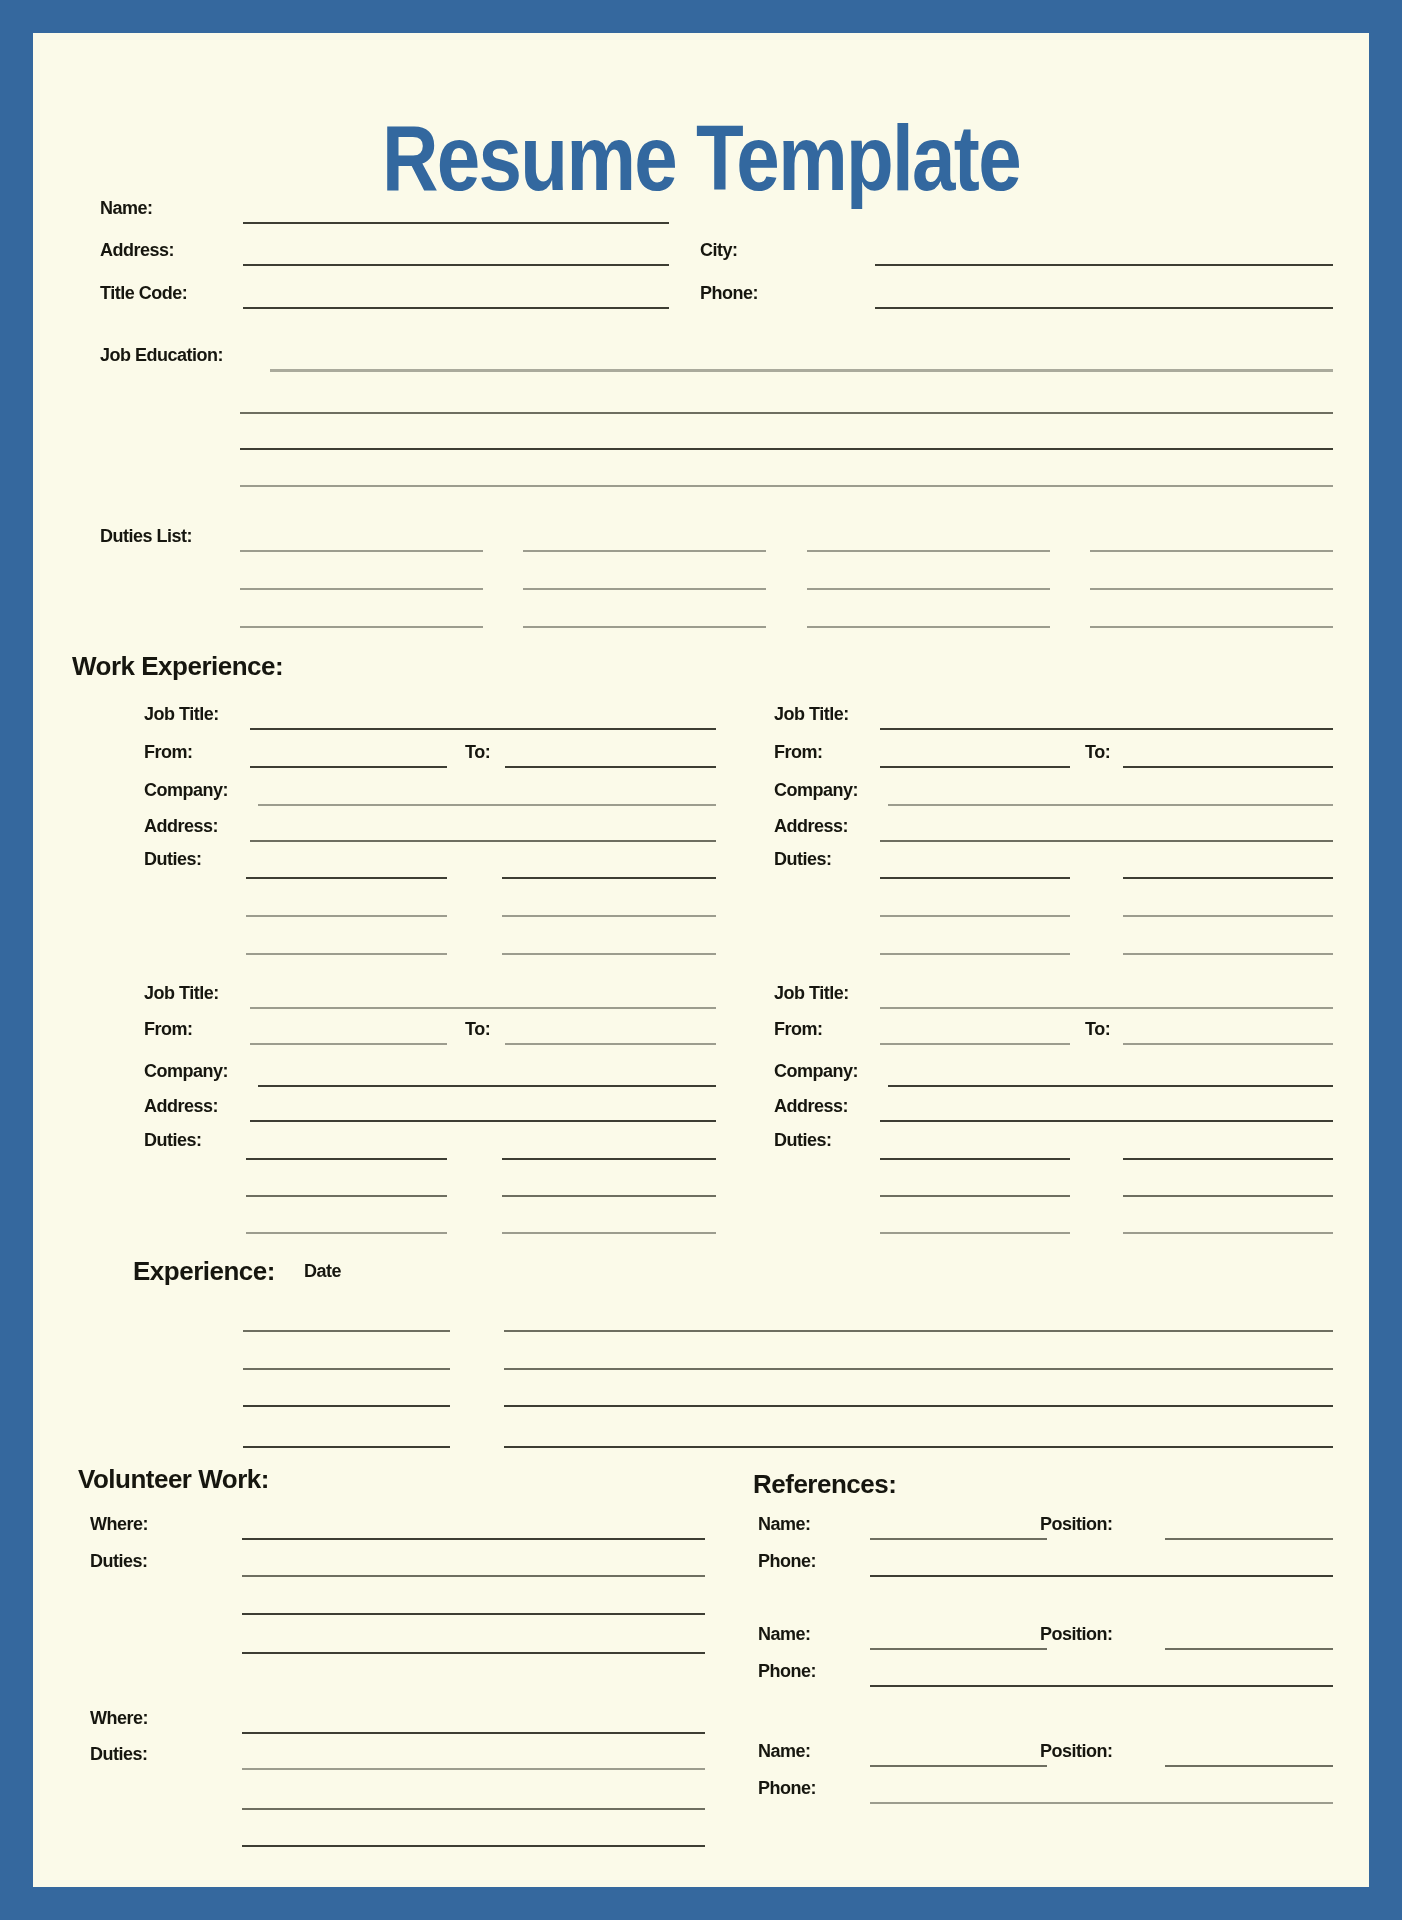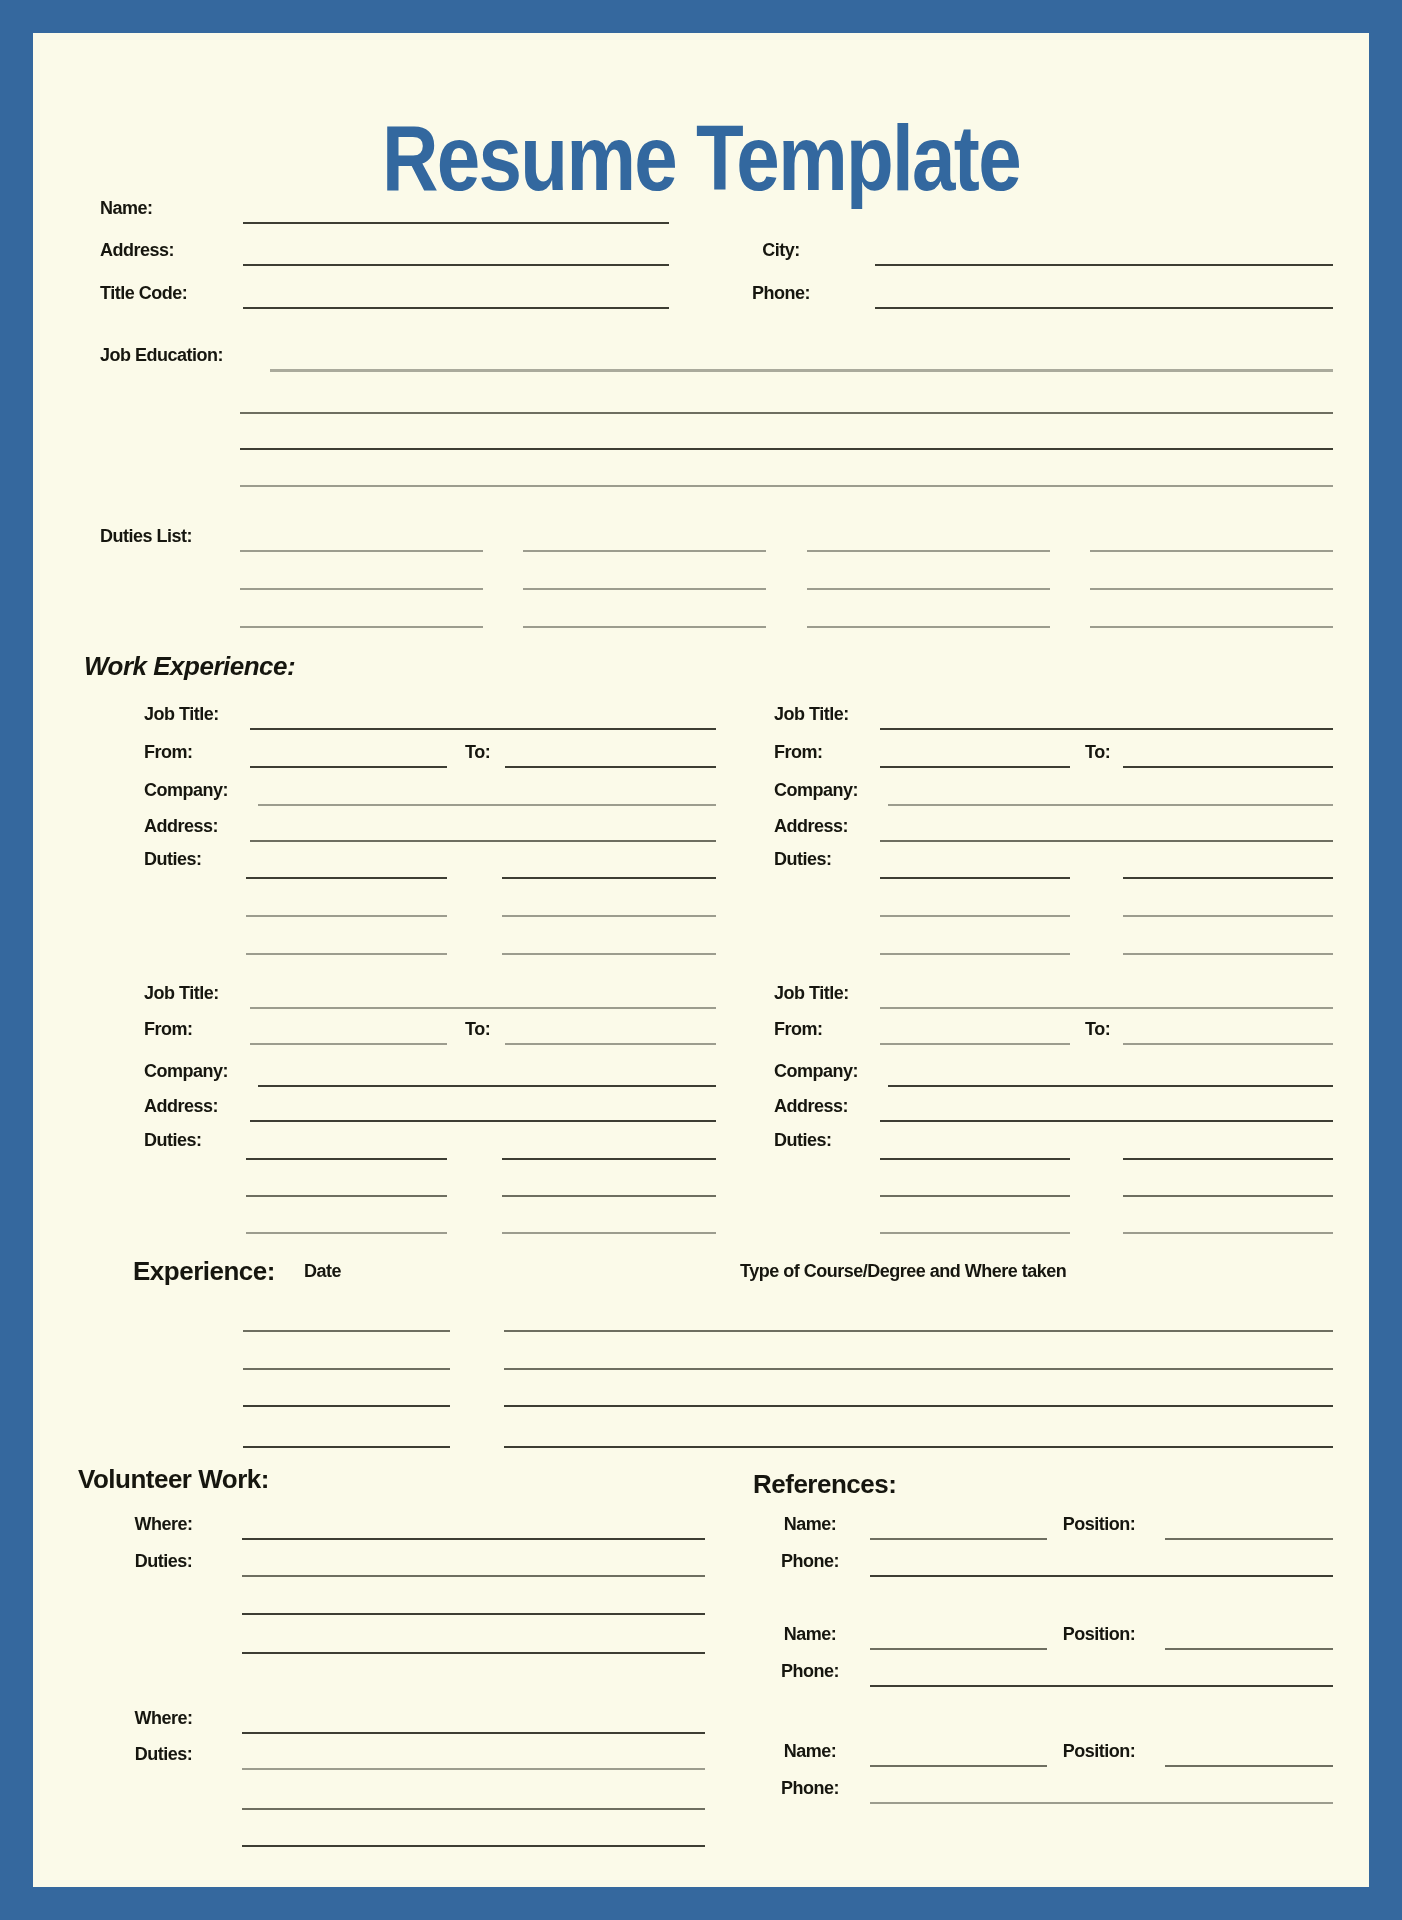--- a/index.html
+++ b/index.html
@@ -4,21 +4,21 @@
 <style>
   html,body{margin:0;padding:0;background:#222;}
   .page{position:relative;width:1402px;height:1920px;background:#35689E;overflow:hidden;
         font-family:"Liberation Sans", sans-serif;}
   .inner{position:absolute;left:33px;top:33px;right:33px;bottom:33px;background:#FBFAE9;}
   .title{position:absolute;top:44px;left:0;width:100%;text-align:center;
          font-size:92px;font-weight:bold;color:#33689F;letter-spacing:-2px;
          transform:scaleX(.85);transform-origin:50% 50%;white-space:nowrap;}
   .lbl{position:absolute;font-size:18px;font-weight:bold;color:#16160F;
        letter-spacing:-0.5px;white-space:nowrap;line-height:27px;}
-  .lbl.r{text-align:center;}
+  .lbl.r{text-align:left;}
   .hdr{font-size:26px;}
   .fl{position:absolute;border-top:2px solid #6e6e60;height:0;}
   .fl.d{border-top-color:#3d3d33;}
   .fl.m{border-top-color:#6e6e60;}
   .fl.g{border-top-color:#9c9c8e;}
   .fl.g3{border-top:3px solid #aaaa9c;}
 </style>
 </head>
 <body>
 
@@ -55,21 +55,21 @@
   <div class="fl g" style="left:1090px;top:550px;width:243px;"></div>
   <div class="fl g" style="left:240px; top:588px;width:243px;"></div>
   <div class="fl g" style="left:523px; top:588px;width:243px;"></div>
   <div class="fl g" style="left:807px; top:588px;width:243px;"></div>
   <div class="fl g" style="left:1090px;top:588px;width:243px;"></div>
   <div class="fl g" style="left:240px; top:626px;width:243px;"></div>
   <div class="fl g" style="left:523px; top:626px;width:243px;"></div>
   <div class="fl g" style="left:807px; top:626px;width:243px;"></div>
   <div class="fl g" style="left:1090px;top:626px;width:243px;"></div>
 
-  <span class="lbl hdr" style="left:84px;top:653px;font-style:italic;">Work Experience:</span>
+  <span class="lbl hdr" style="left:72px;top:653px;">Work Experience:</span>
 
   <span class="lbl" style="left:144px;top:701px;">Job Title:</span>
   <div class="fl d" style="left:250px;top:728px;width:466px;"></div>
   <span class="lbl" style="left:144px;top:739px;">From:</span>
   <div class="fl d" style="left:250px;top:766px;width:197px;"></div>
   <span class="lbl" style="left:465px;top:739px;">To:</span>
   <div class="fl d" style="left:505px;top:766px;width:211px;"></div>
   <span class="lbl" style="left:144px;top:777px;">Company:</span>
   <div class="fl g" style="left:258px;top:804px;width:458px;"></div>
   <span class="lbl" style="left:144px;top:813px;">Address:</span>
@@ -131,21 +131,20 @@
   <span class="lbl" style="left:774px;top:1127px;">Duties:</span>
   <div class="fl d" style="left:880px; top:1158px;width:190px;"></div>
   <div class="fl d" style="left:1123px;top:1158px;width:210px;"></div>
   <div class="fl m" style="left:880px; top:1195px;width:190px;"></div>
   <div class="fl m" style="left:1123px;top:1195px;width:210px;"></div>
   <div class="fl g" style="left:880px; top:1232px;width:190px;"></div>
   <div class="fl g" style="left:1123px;top:1232px;width:210px;"></div>
 
   <span class="lbl hdr" style="left:133px;top:1258px;">Experience:</span>
   <span class="lbl" style="left:304px;top:1258px;">Date</span>
-  <span class="lbl" style="left:740px;top:1258px;">Type of Course/Degree and Where taken</span>
   <div class="fl m" style="left:243px;top:1330px;width:207px;"></div>
   <div class="fl m" style="left:504px;top:1330px;width:829px;"></div>
   <div class="fl m" style="left:243px;top:1368px;width:207px;"></div>
   <div class="fl m" style="left:504px;top:1368px;width:829px;"></div>
   <div class="fl d" style="left:243px;top:1405px;width:207px;"></div>
   <div class="fl d" style="left:504px;top:1405px;width:829px;"></div>
   <div class="fl d" style="left:243px;top:1446px;width:207px;"></div>
   <div class="fl d" style="left:504px;top:1446px;width:829px;"></div>
 
   <span class="lbl hdr" style="left:78px;top:1466px;">Volunteer Work:</span>

